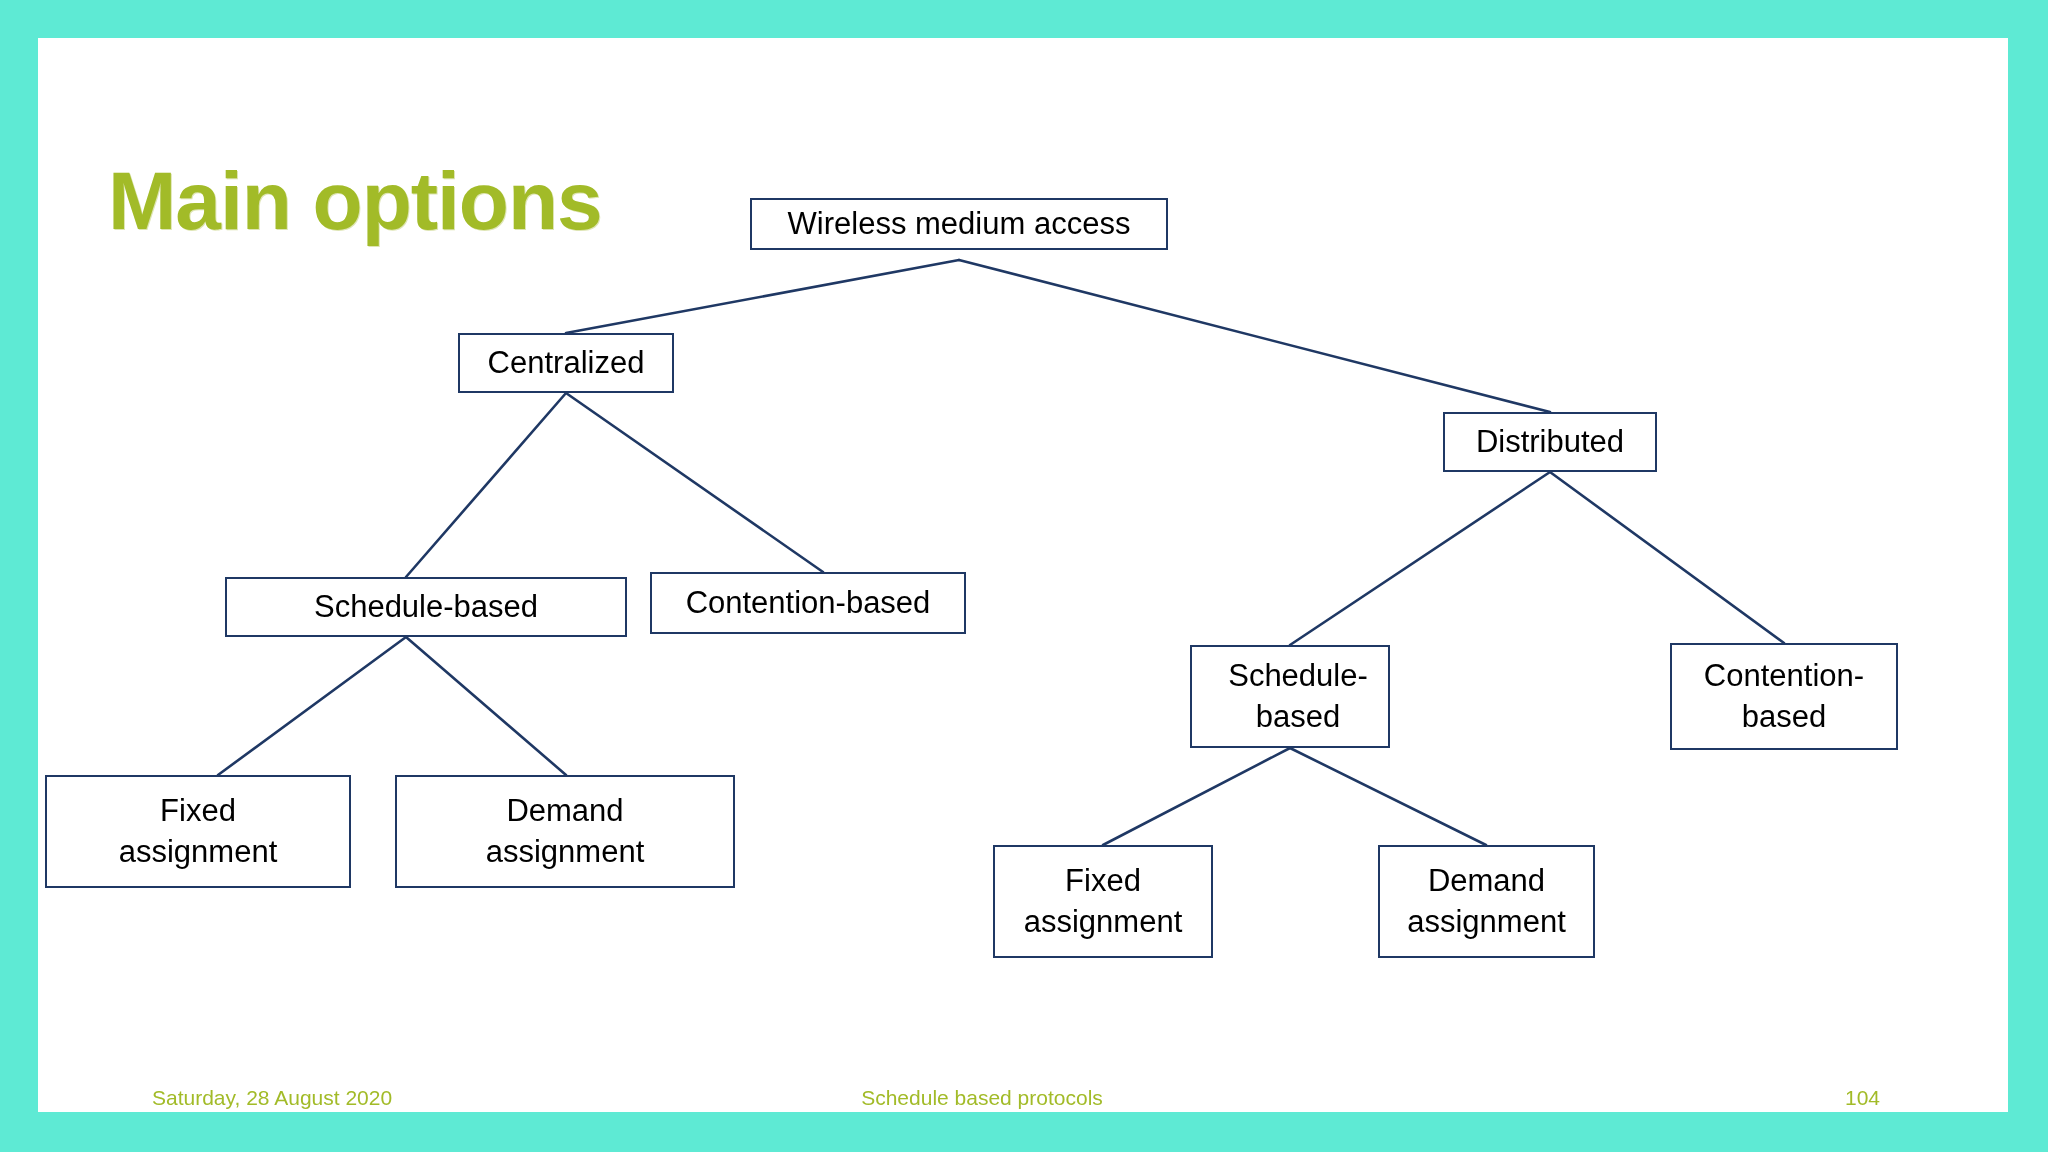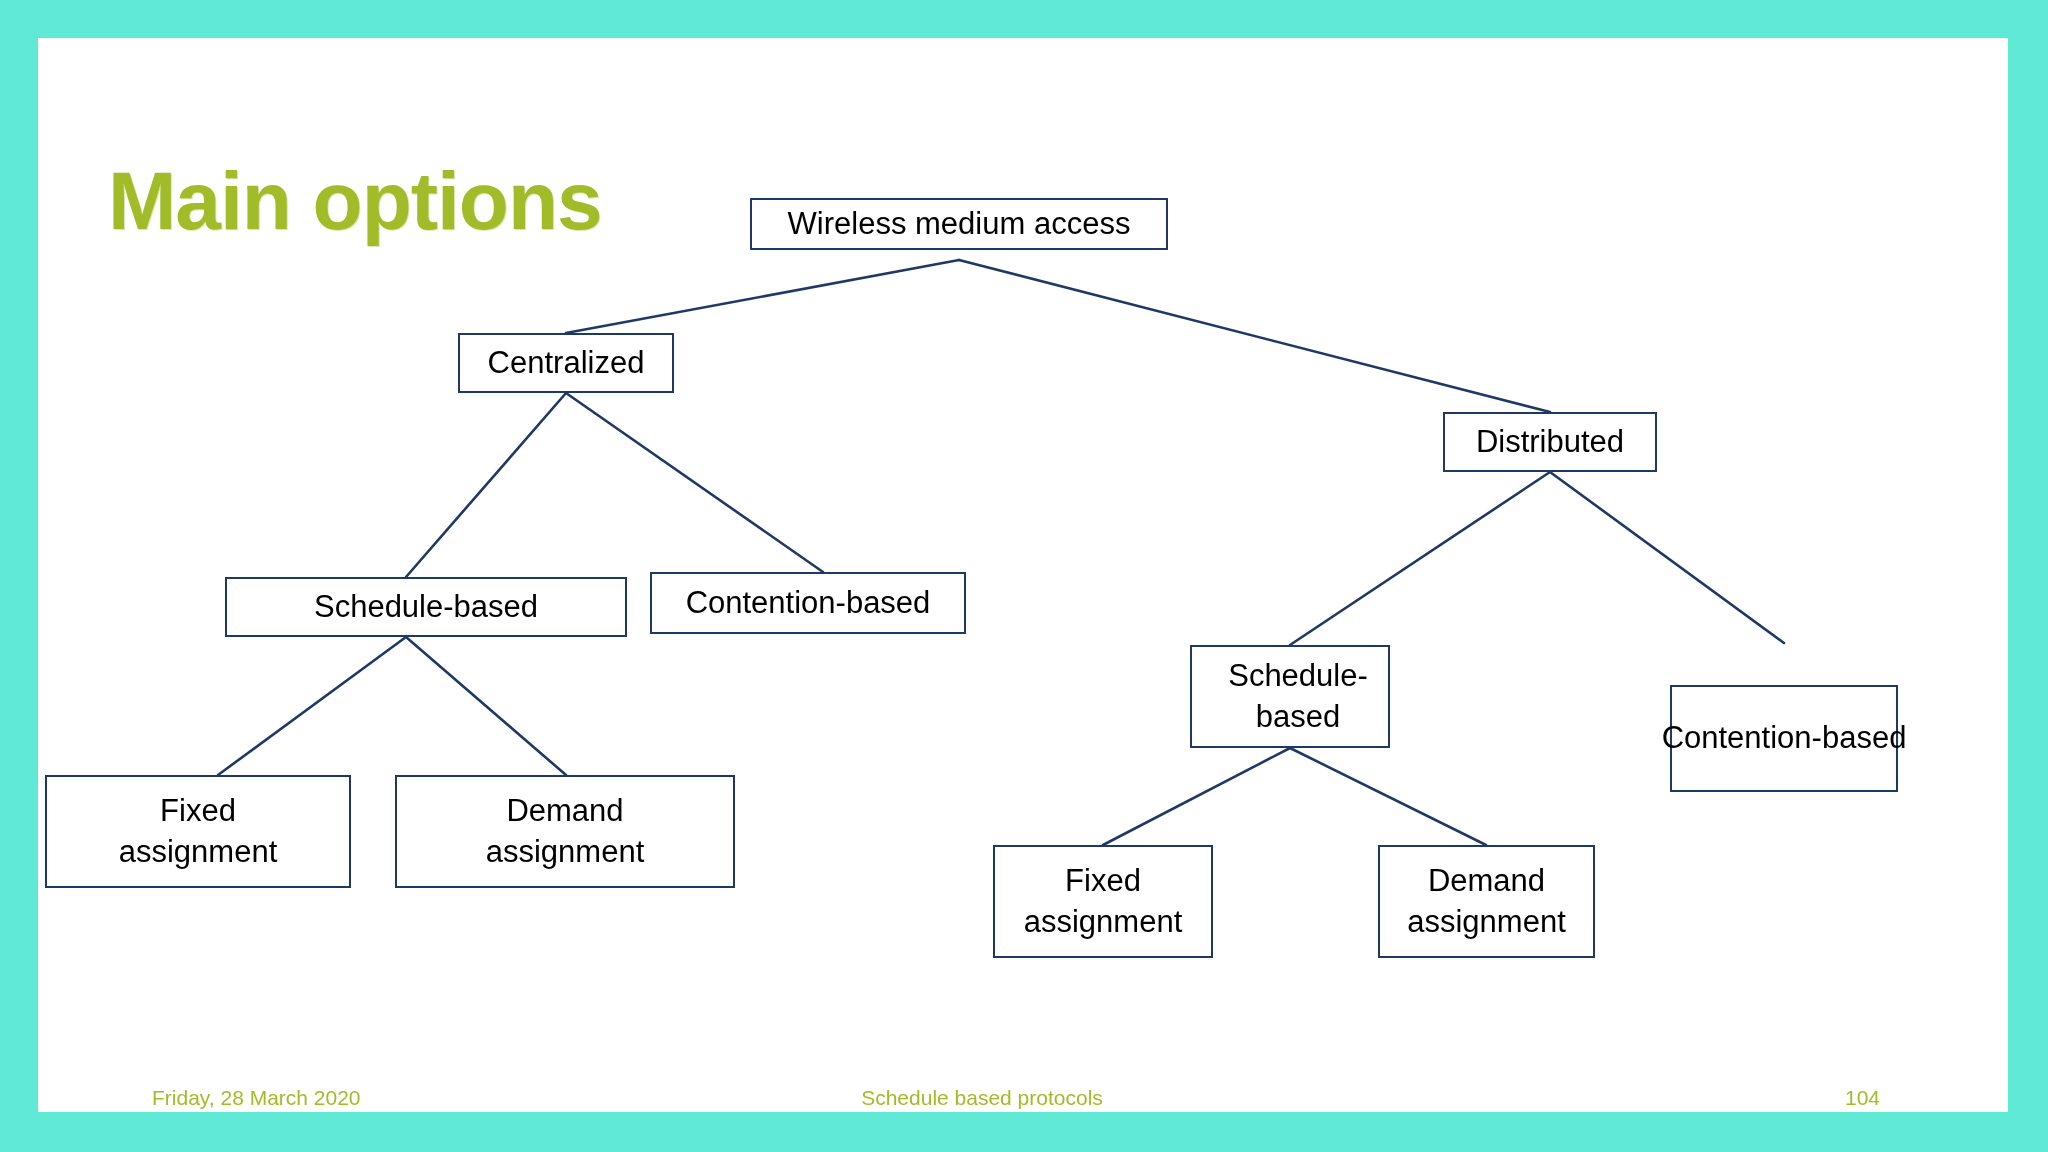--- a/index.html
+++ b/index.html
@@ -133,21 +133,21 @@
 
     <div class="node" style="left:612px; top:534px; width:316px; height:62px;">
       <span>Contention-based</span>
     </div>
 
     <div class="node two-line" style="left:1152px; top:607px; width:200px; height:103px; flex-direction:column;padding-left:22px;">
       <span>Schedule-</span>
       <span>based</span>
     </div>
 
-    <div class="node two-line" style="left:1632px; top:605px; width:228px; height:107px; flex-direction:row;margin-top:42px;">
+    <div class="node two-line" style="left:1632px; top:605px; width:228px; height:107px; flex-direction:column;">
       <span>Contention-</span>
       <span>based</span>
     </div>
 
     <div class="node two-line" style="left:7px; top:737px; width:306px; height:113px; flex-direction:column;">
       <span>Fixed</span>
       <span>assignment</span>
     </div>
 
     <div class="node two-line" style="left:357px; top:737px; width:340px; height:113px; flex-direction:column;">
@@ -158,18 +158,18 @@
     <div class="node two-line" style="left:955px; top:807px; width:220px; height:113px; flex-direction:column;">
       <span>Fixed</span>
       <span>assignment</span>
     </div>
 
     <div class="node two-line" style="left:1340px; top:807px; width:217px; height:113px; flex-direction:column;">
       <span>Demand</span>
       <span>assignment</span>
     </div>
 
-    <div class="footer-text" id="footer-date">Friday, 28 March 2020</div>
+    <div class="footer-text" id="footer-date">Saturday, 28 August 2020</div>
     <div class="footer-text" id="footer-center">Schedule based protocols</div>
     <div class="footer-text" id="footer-page">104</div>
 
   </div>
 </div>
 
 </body></html>

